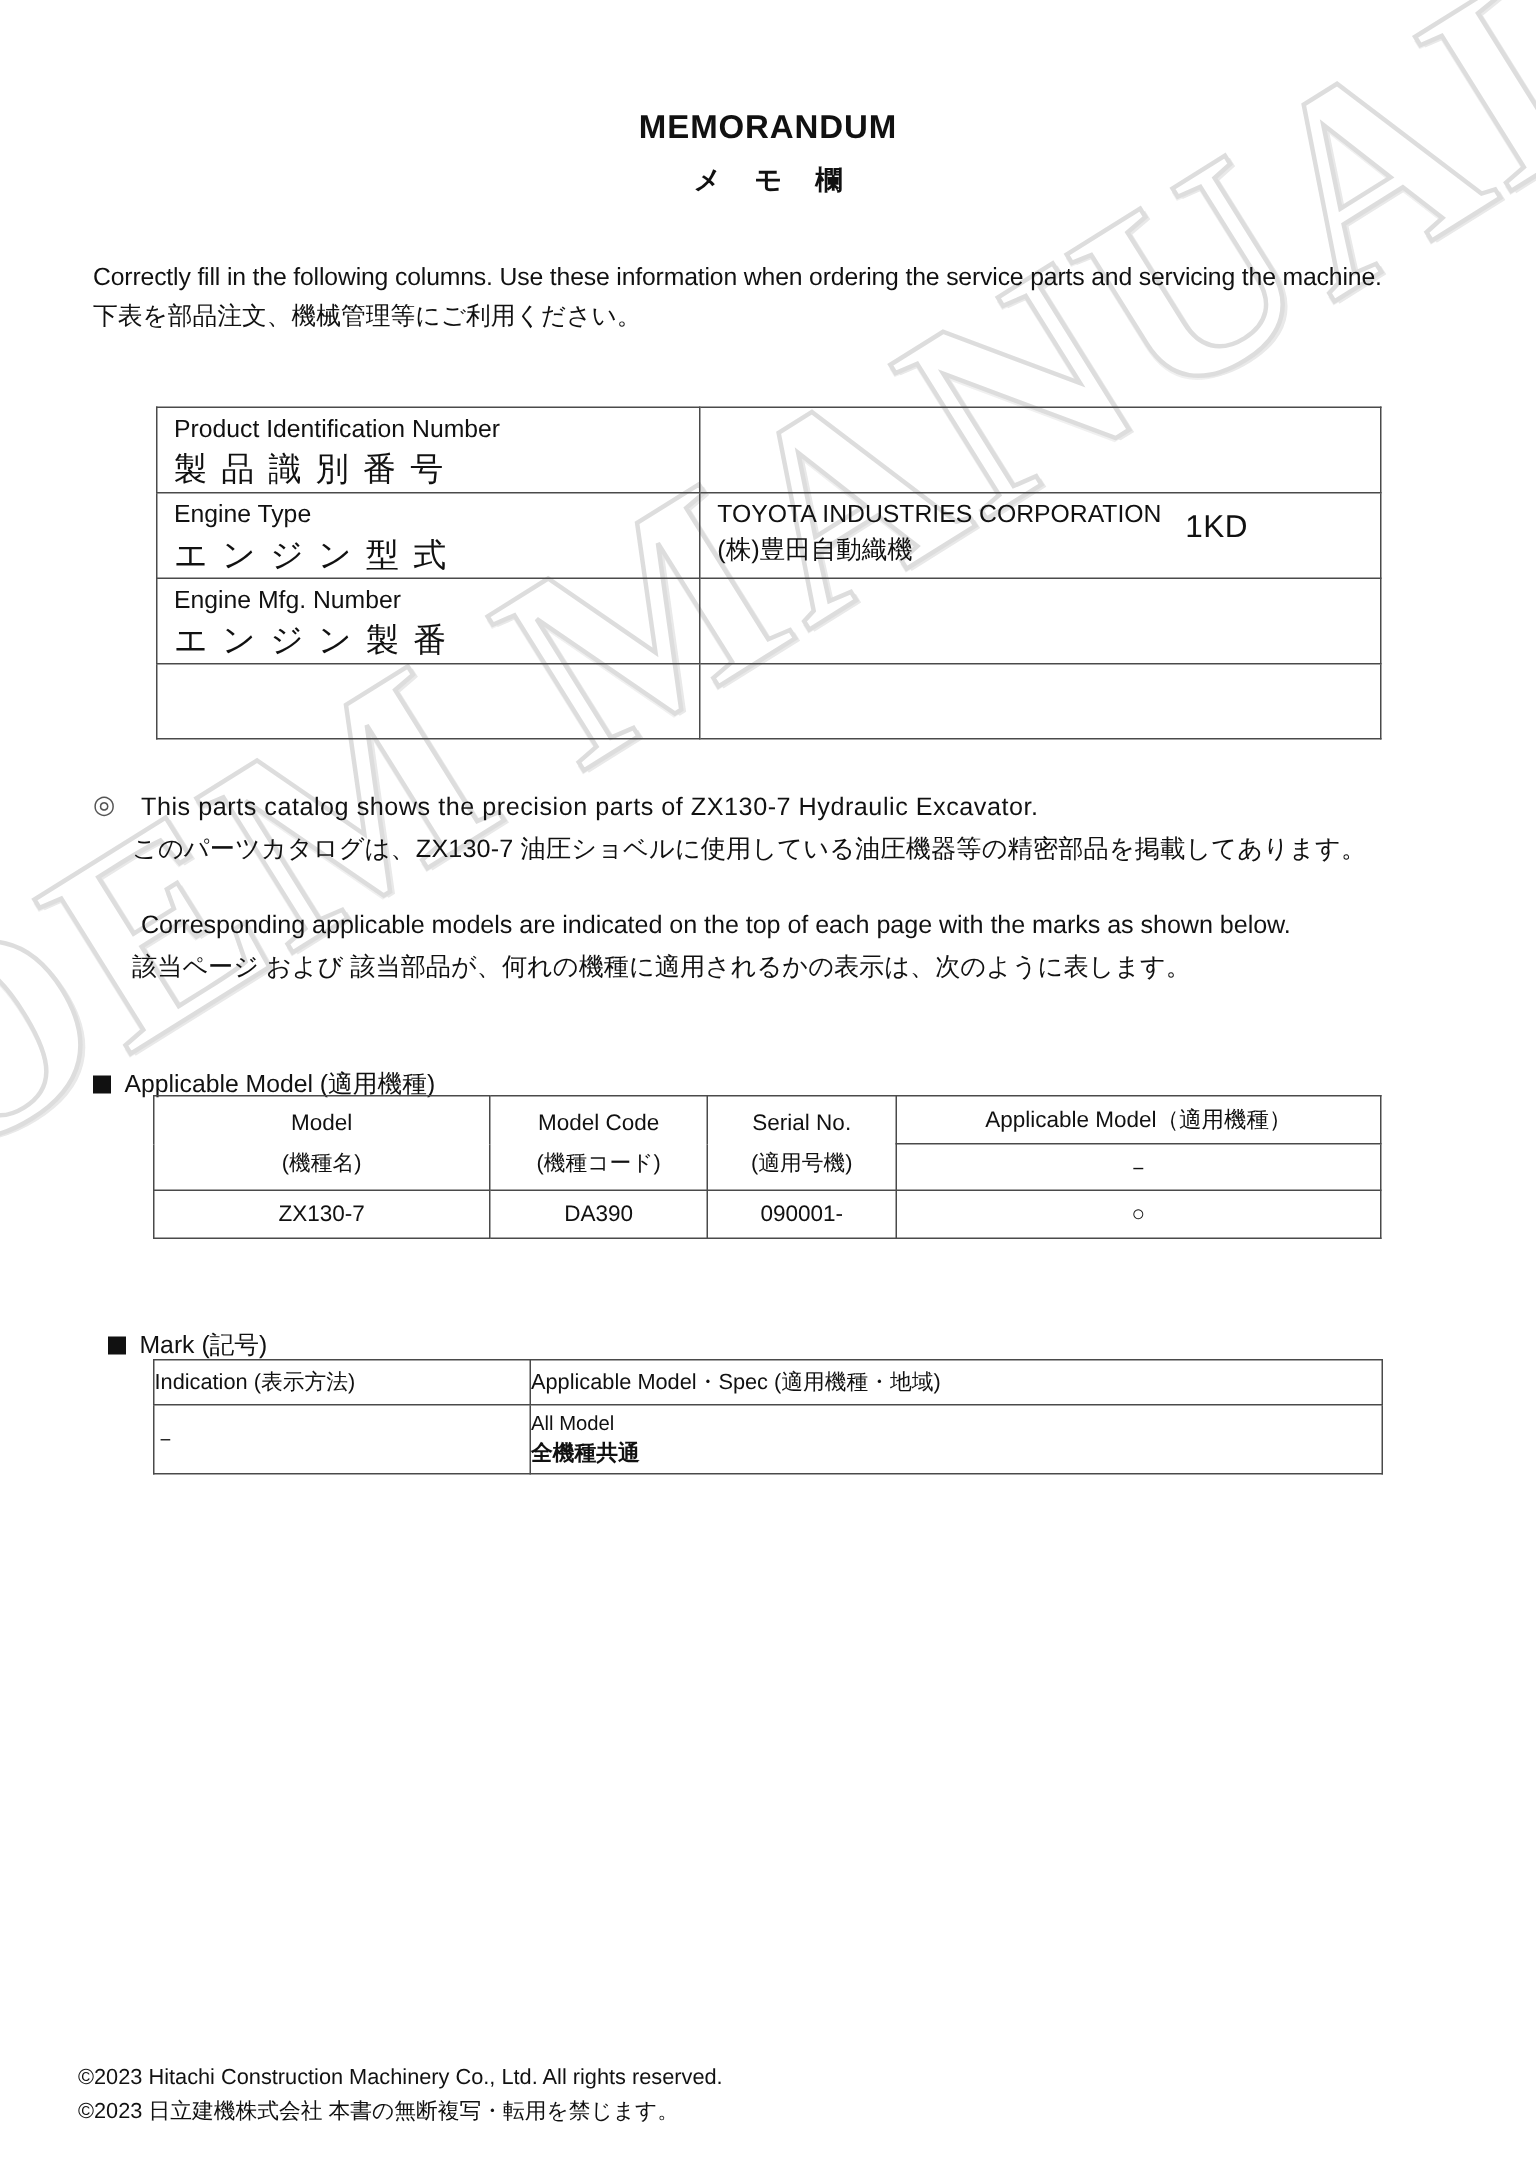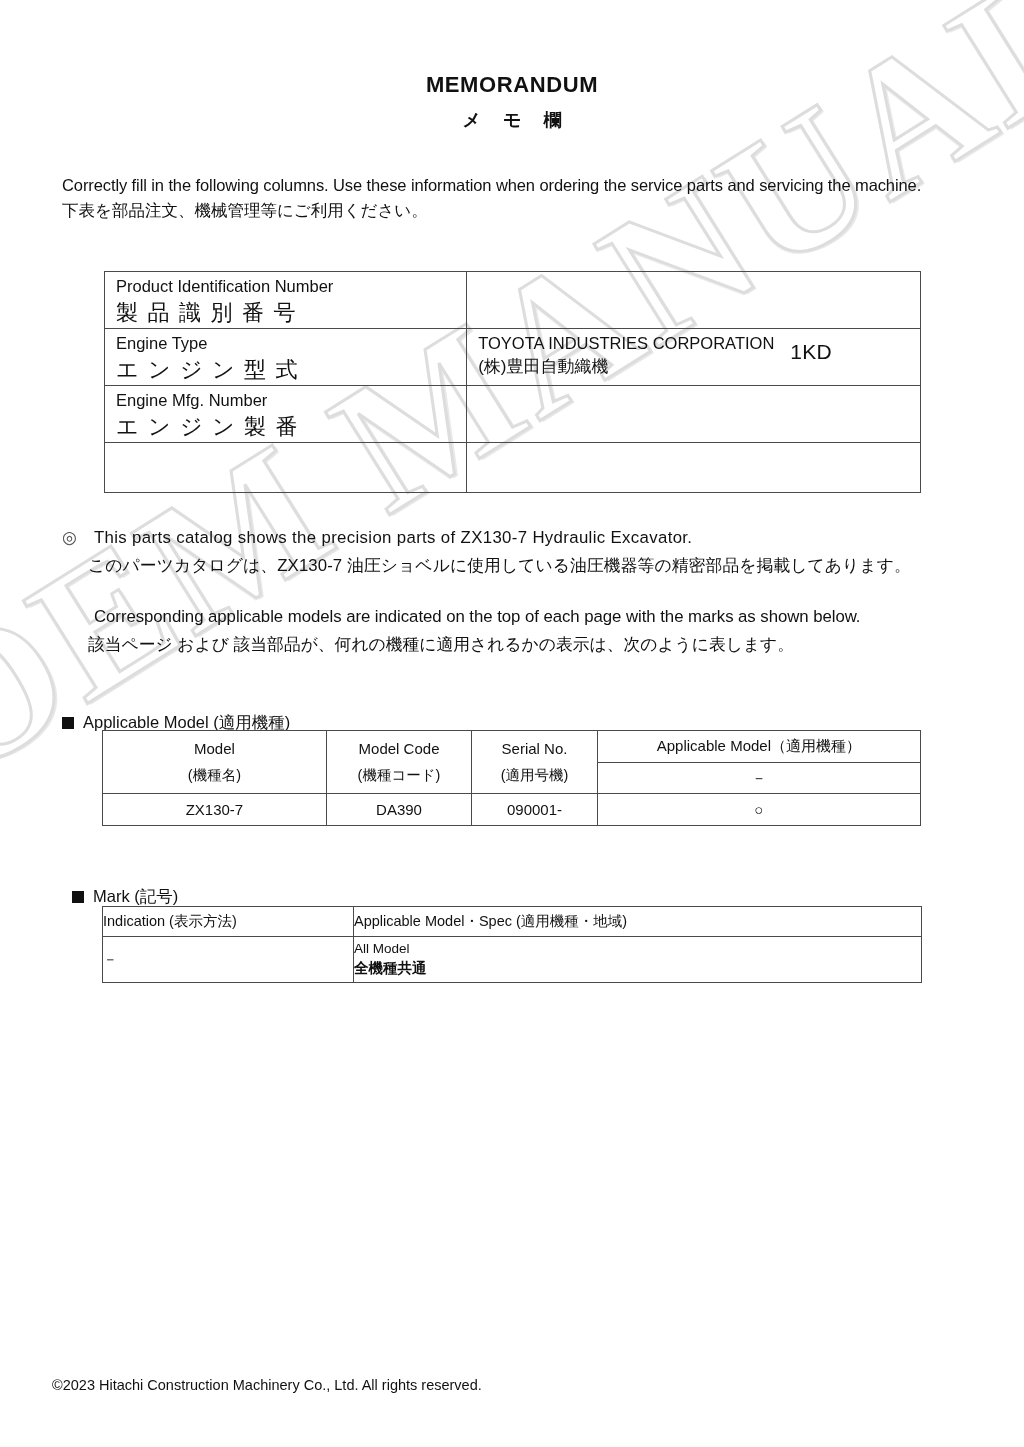--- a/index.html
+++ b/index.html
@@ -367,14 +367,15 @@
         <td class="mk-c1 mk-body">－</td>
         <td class="mk-c2 mk-body">
           <span class="mk-l1">All Model</span>
           <span class="mk-l2">全機種共通</span>
         </td>
       </tr>
     </tbody>
   </table>
 
   <div class="abs" id="footer-en">©2023 Hitachi Construction Machinery Co., Ltd. All rights reserved.</div>
+  <div class="abs" id="footer-ja">©2023 日立建機株式会社 本書の無断複写・転用を禁じます。</div>
 
 </div>
 
 </body></html>

